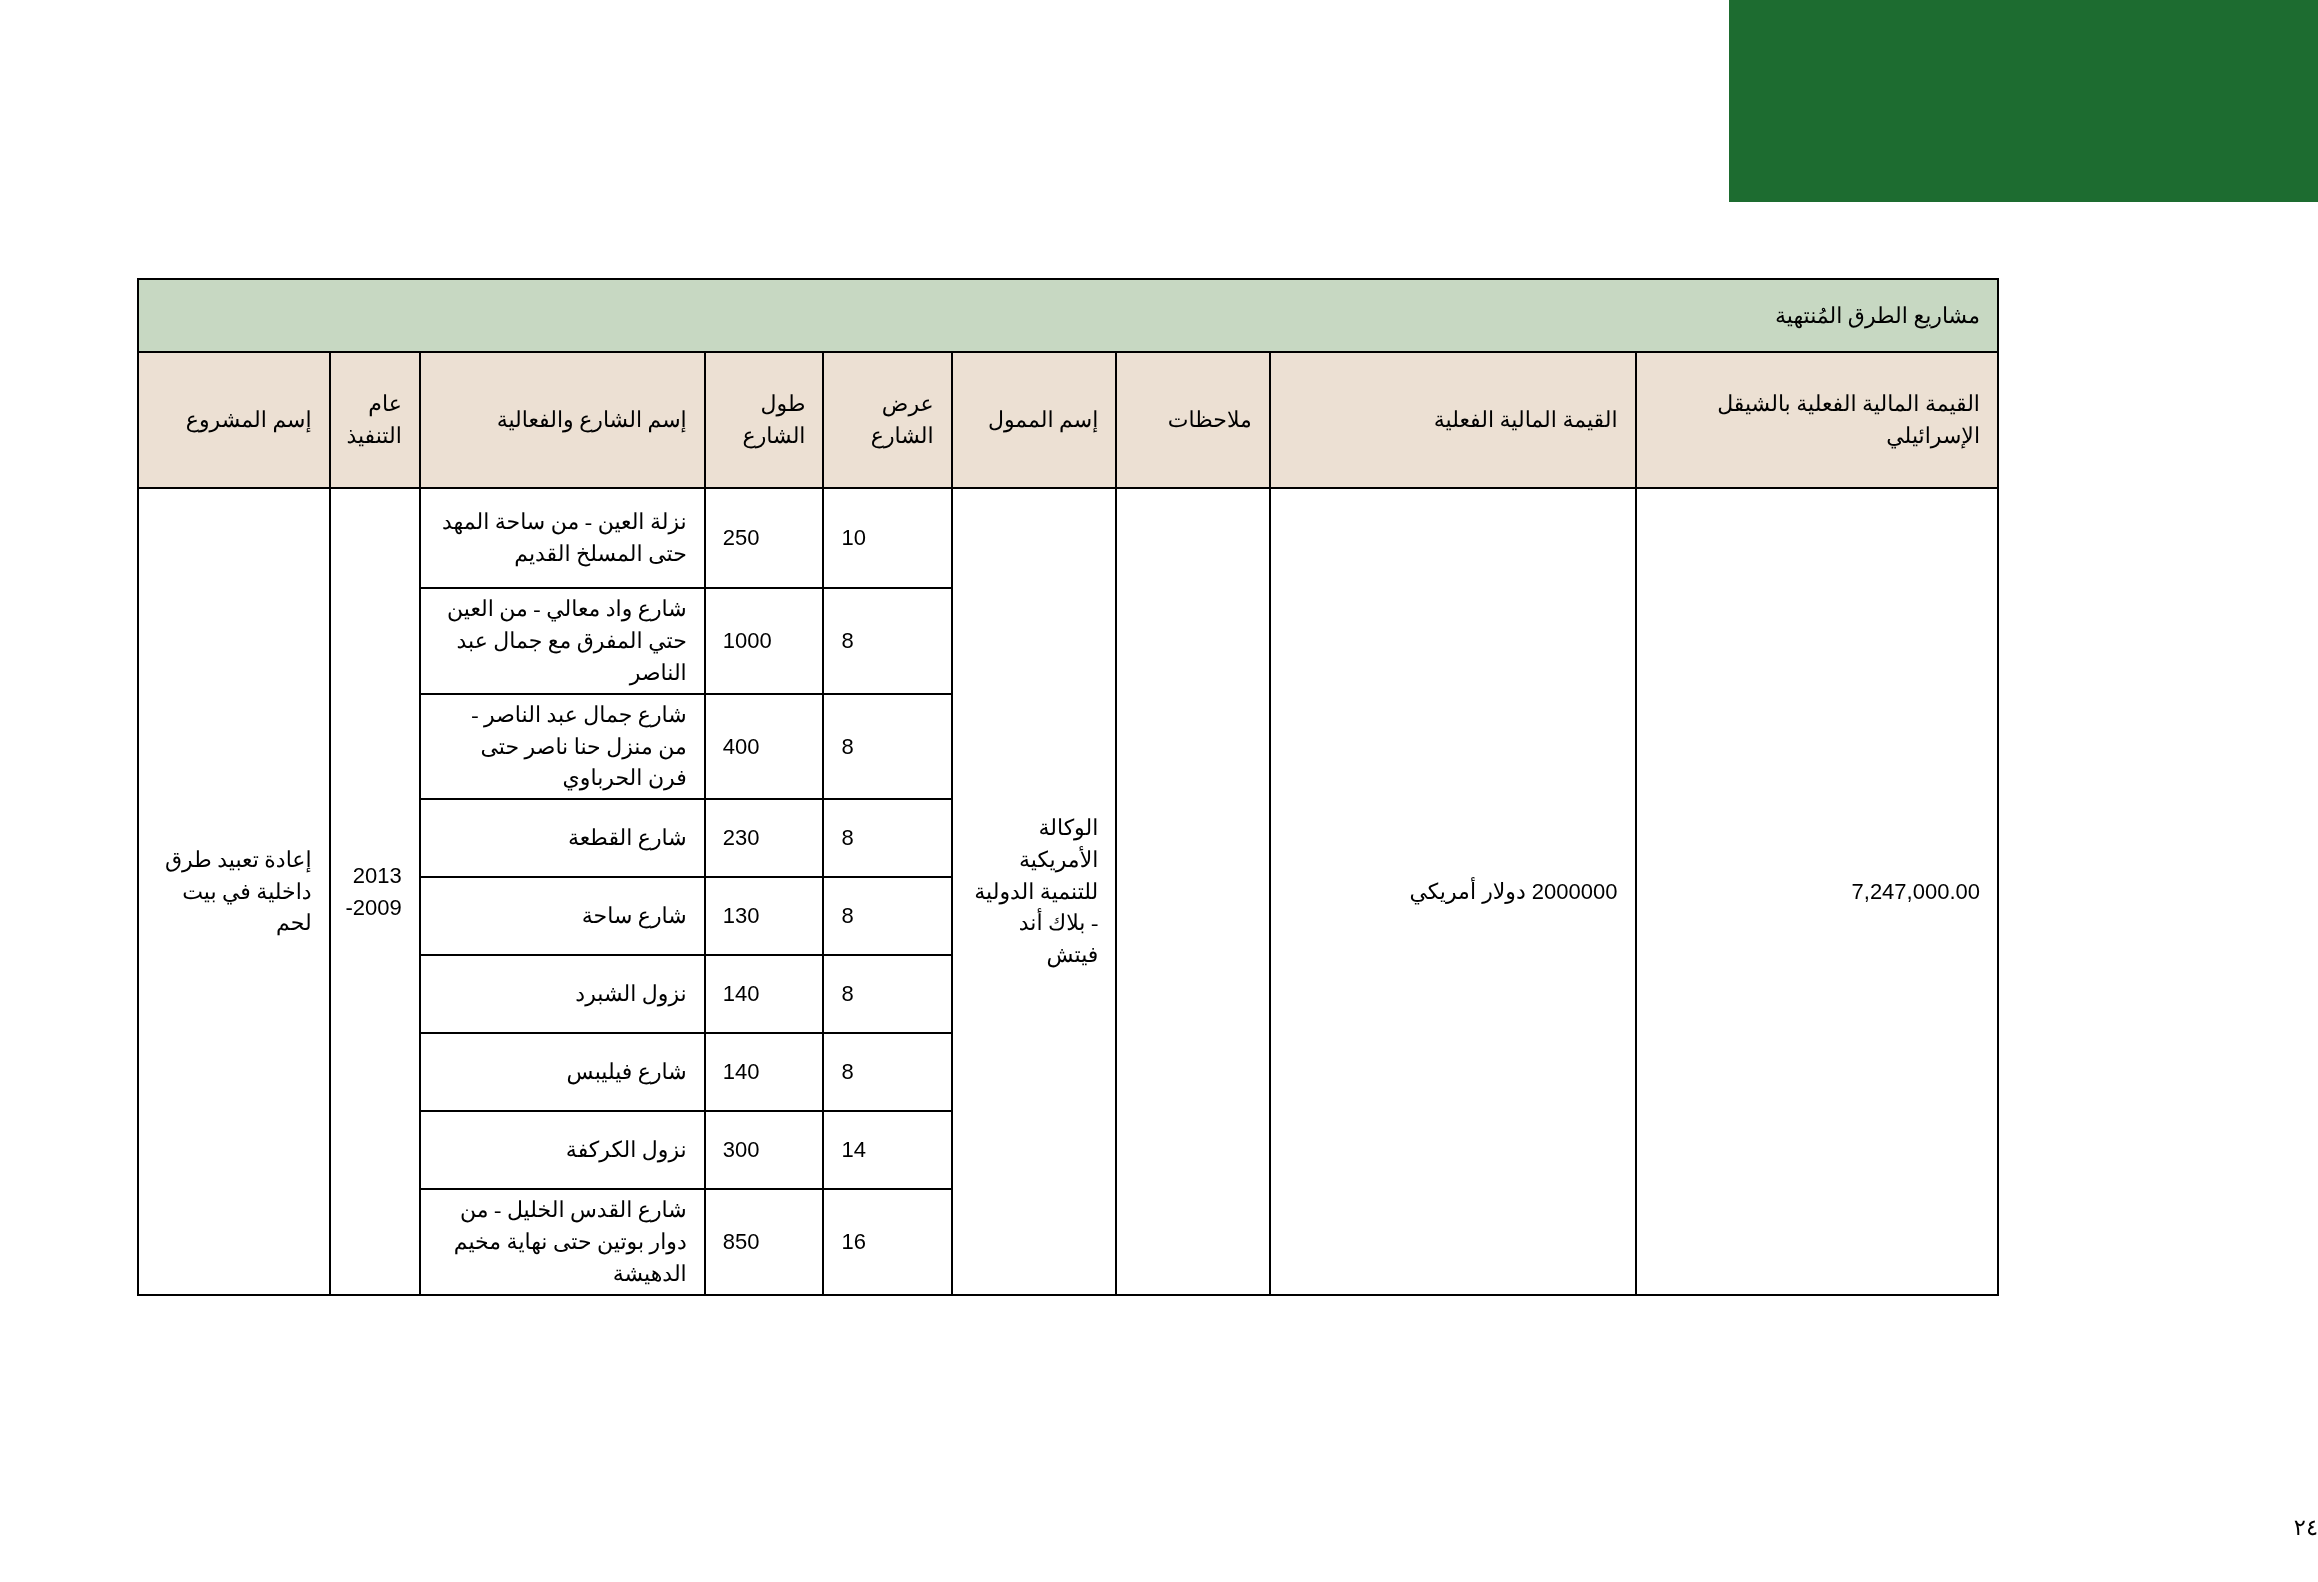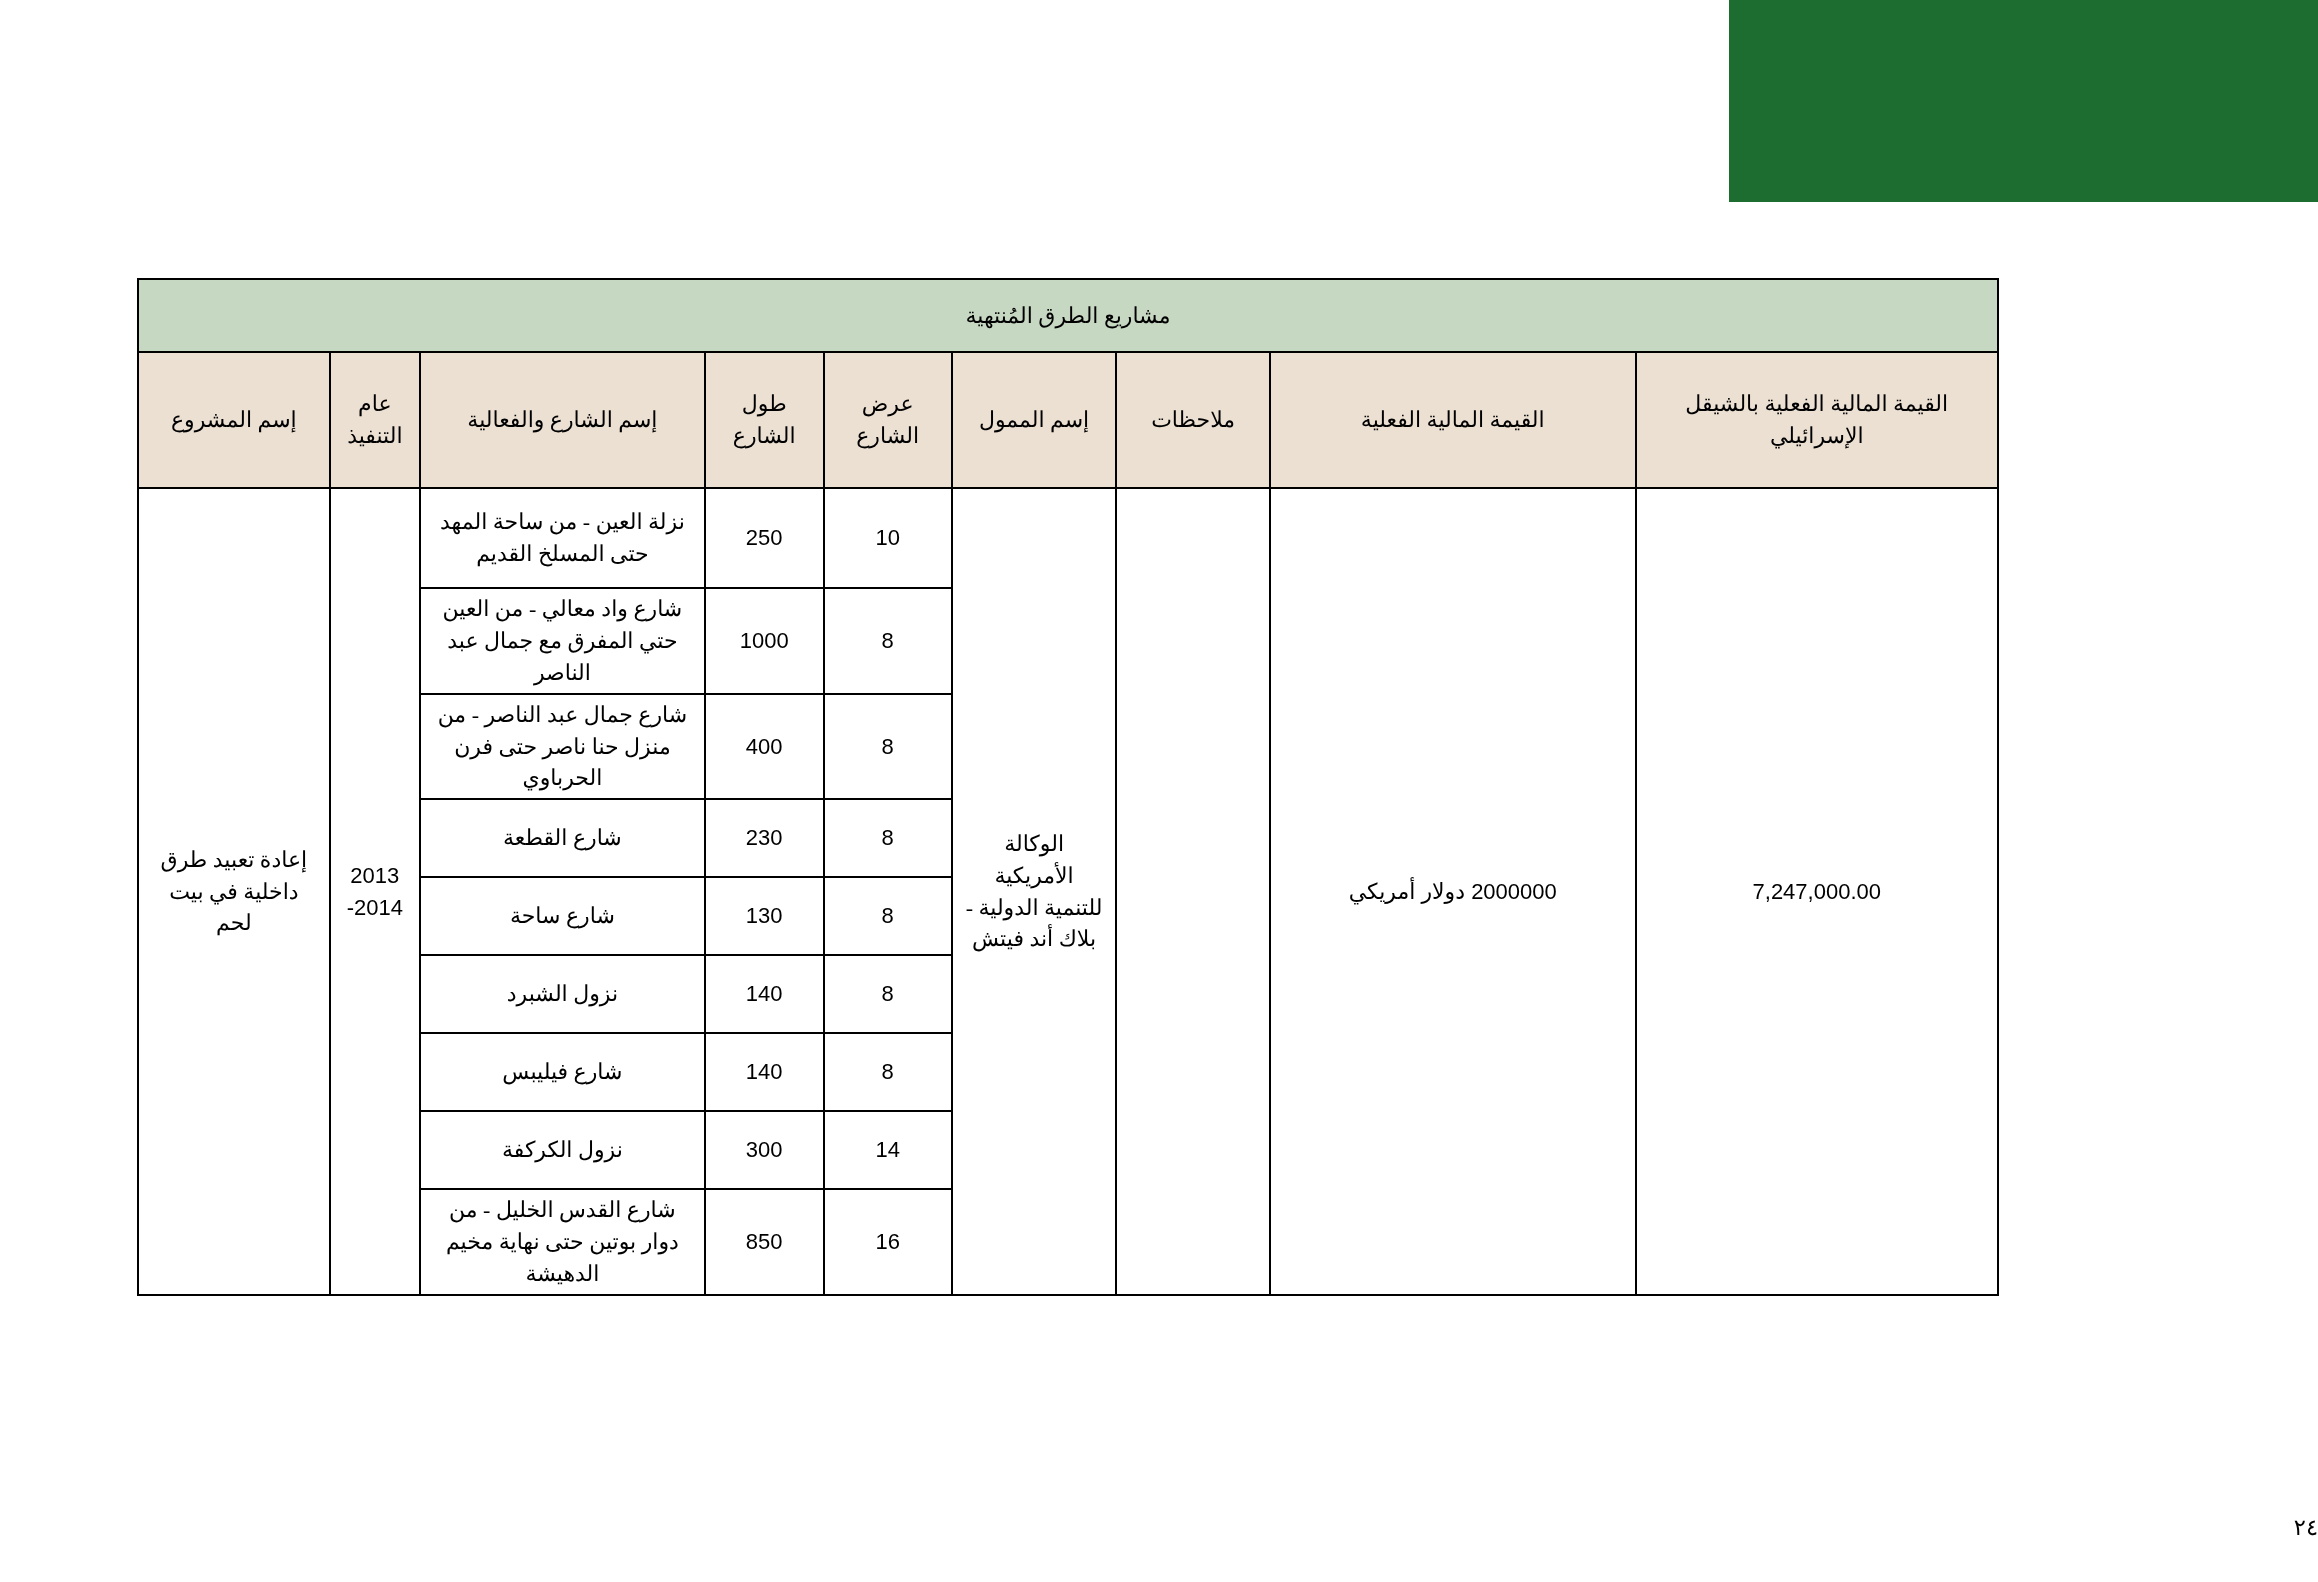--- a/index.html
+++ b/index.html
@@ -63,22 +63,21 @@
   }
   table.projects {
     width: 100%;
     border-collapse: collapse;
     table-layout: fixed;
     direction: rtl;
   }
   table.projects td,
   table.projects th {
     border: 2px solid #000000;
-    padding: 4px 11px;
-    text-align: center;
+    padding: 4px 17px;
     vertical-align: middle;
     font-size: 22px;
     line-height: 1.45;
     font-weight: normal;
   }
   .title-cell {
     background: #c7d8c2;
     height: 63px;
     font-size: 24px;
     padding-right: 0;
@@ -161,21 +160,21 @@
           <tr class="row-street two-line">
             <td class="data money tall" rowspan="9">7,247,000.00</td>
             <td class="data money tall" rowspan="9">2000000 دولار أمريكي</td>
             <td class="data tall" rowspan="9"></td>
             <td class="data tall" rowspan="9">الوكالة الأمريكية للتنمية الدولية - بلاك أند فيتش</td>
             <td class="num">10</td>
             <td class="num">250</td>
             <td class="data street">نزلة العين - من ساحة المهد حتى المسلخ القديم</td>
             <td class="data money tall" rowspan="9">
               <div>2013</div>
-              <div>2014-</div>
+              <div>2009-</div>
             </td>
             <td class="data tall" rowspan="9">إعادة تعبيد طرق داخلية في بيت لحم</td>
           </tr>
           <tr class="row-street two-line">
             <td class="num">8</td>
             <td class="num">1000</td>
             <td class="data street">شارع واد معالي - من العين حتي المفرق مع جمال عبد الناصر</td>
           </tr>
           <tr class="row-street two-line">
             <td class="num">8</td>

